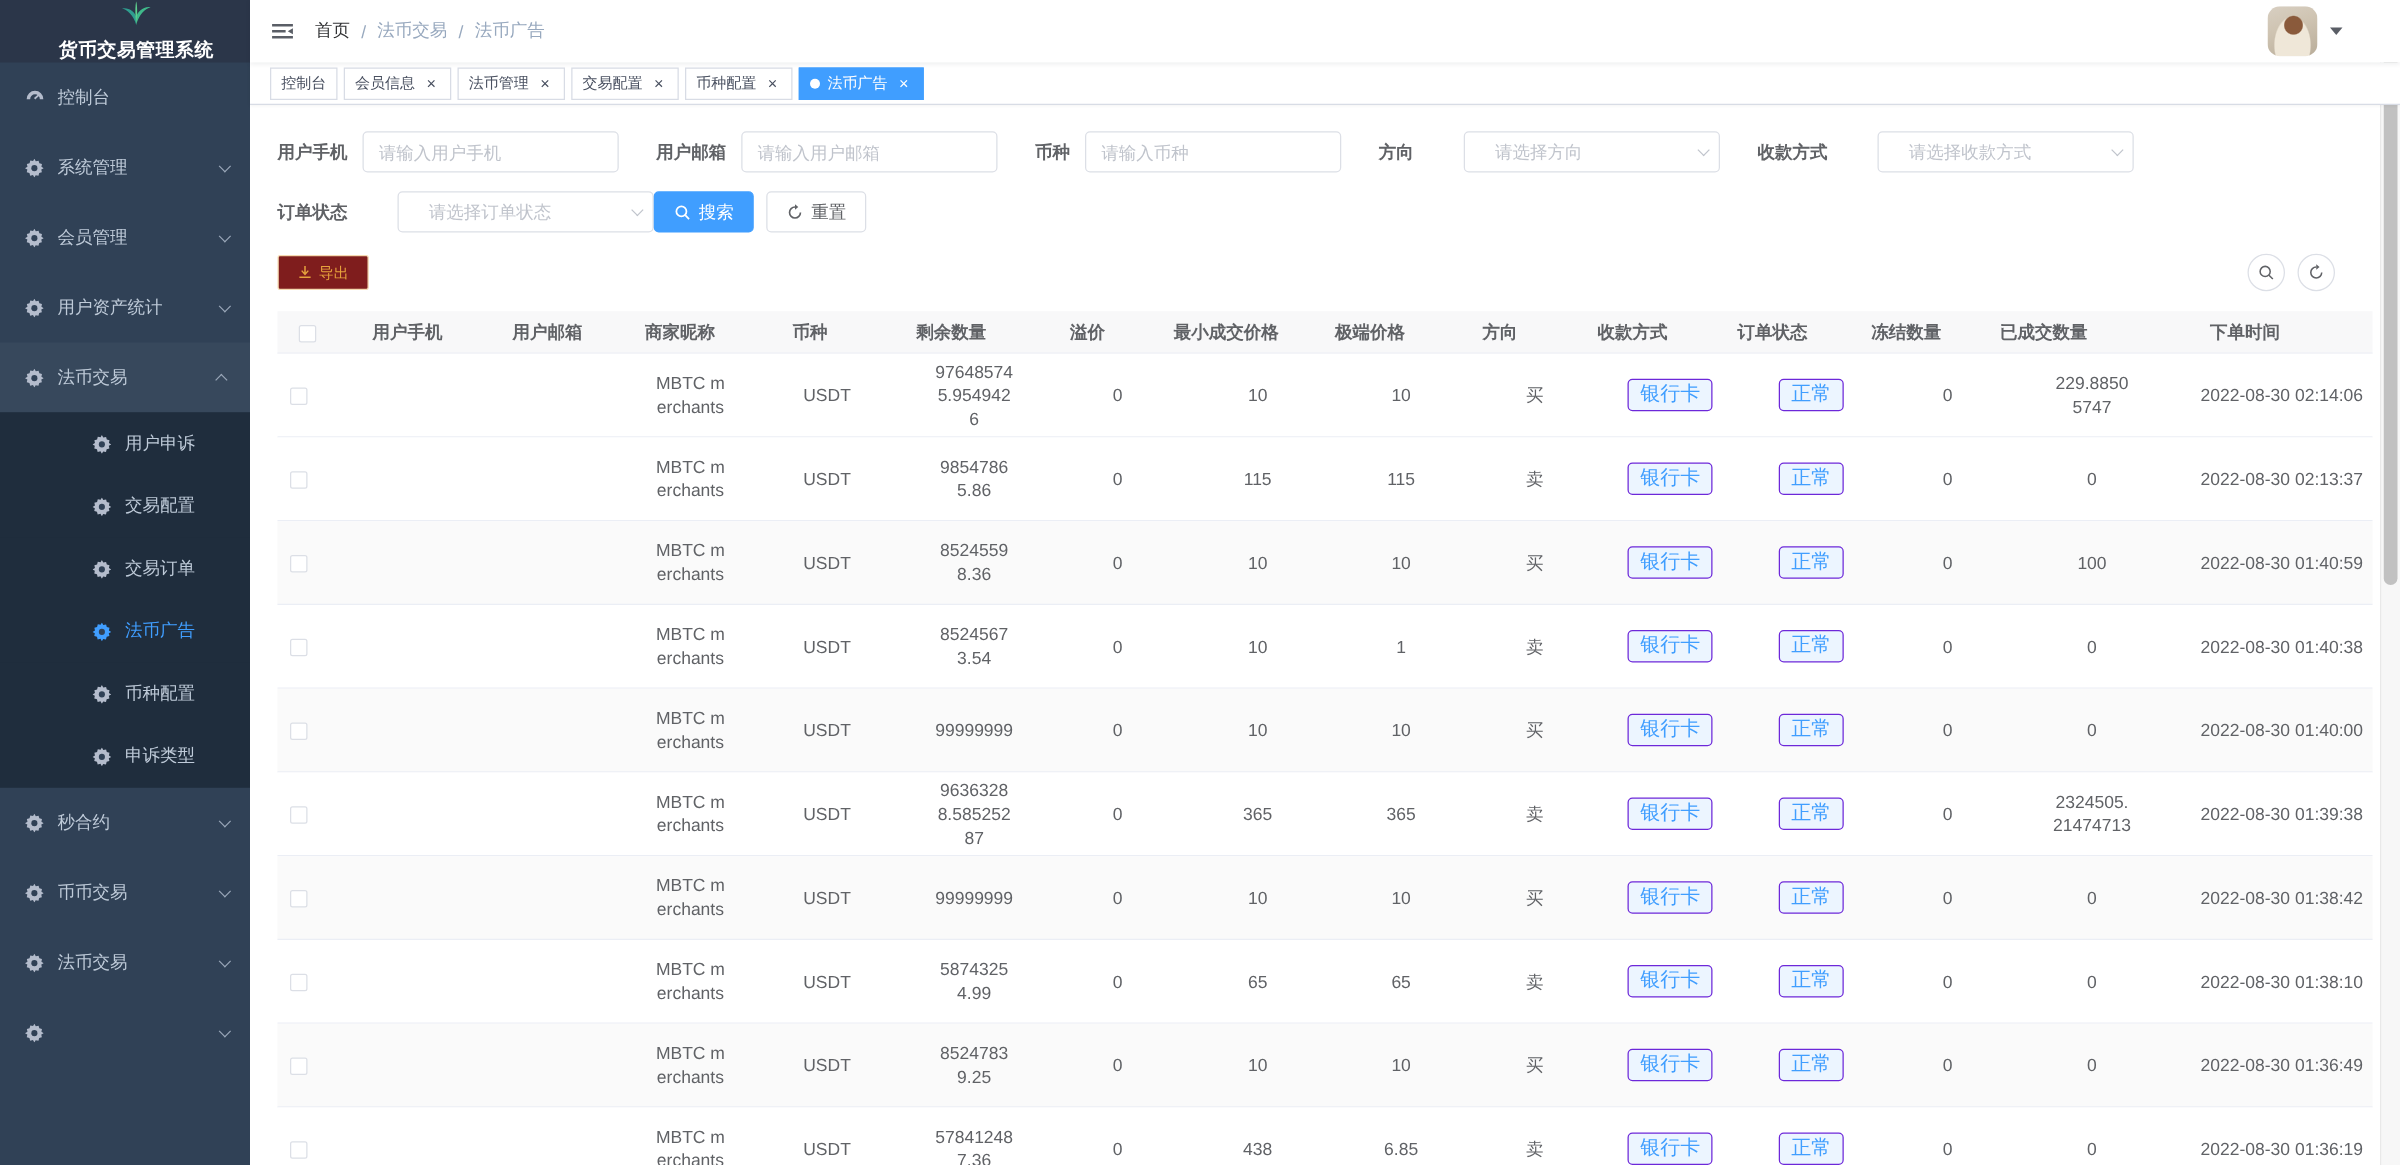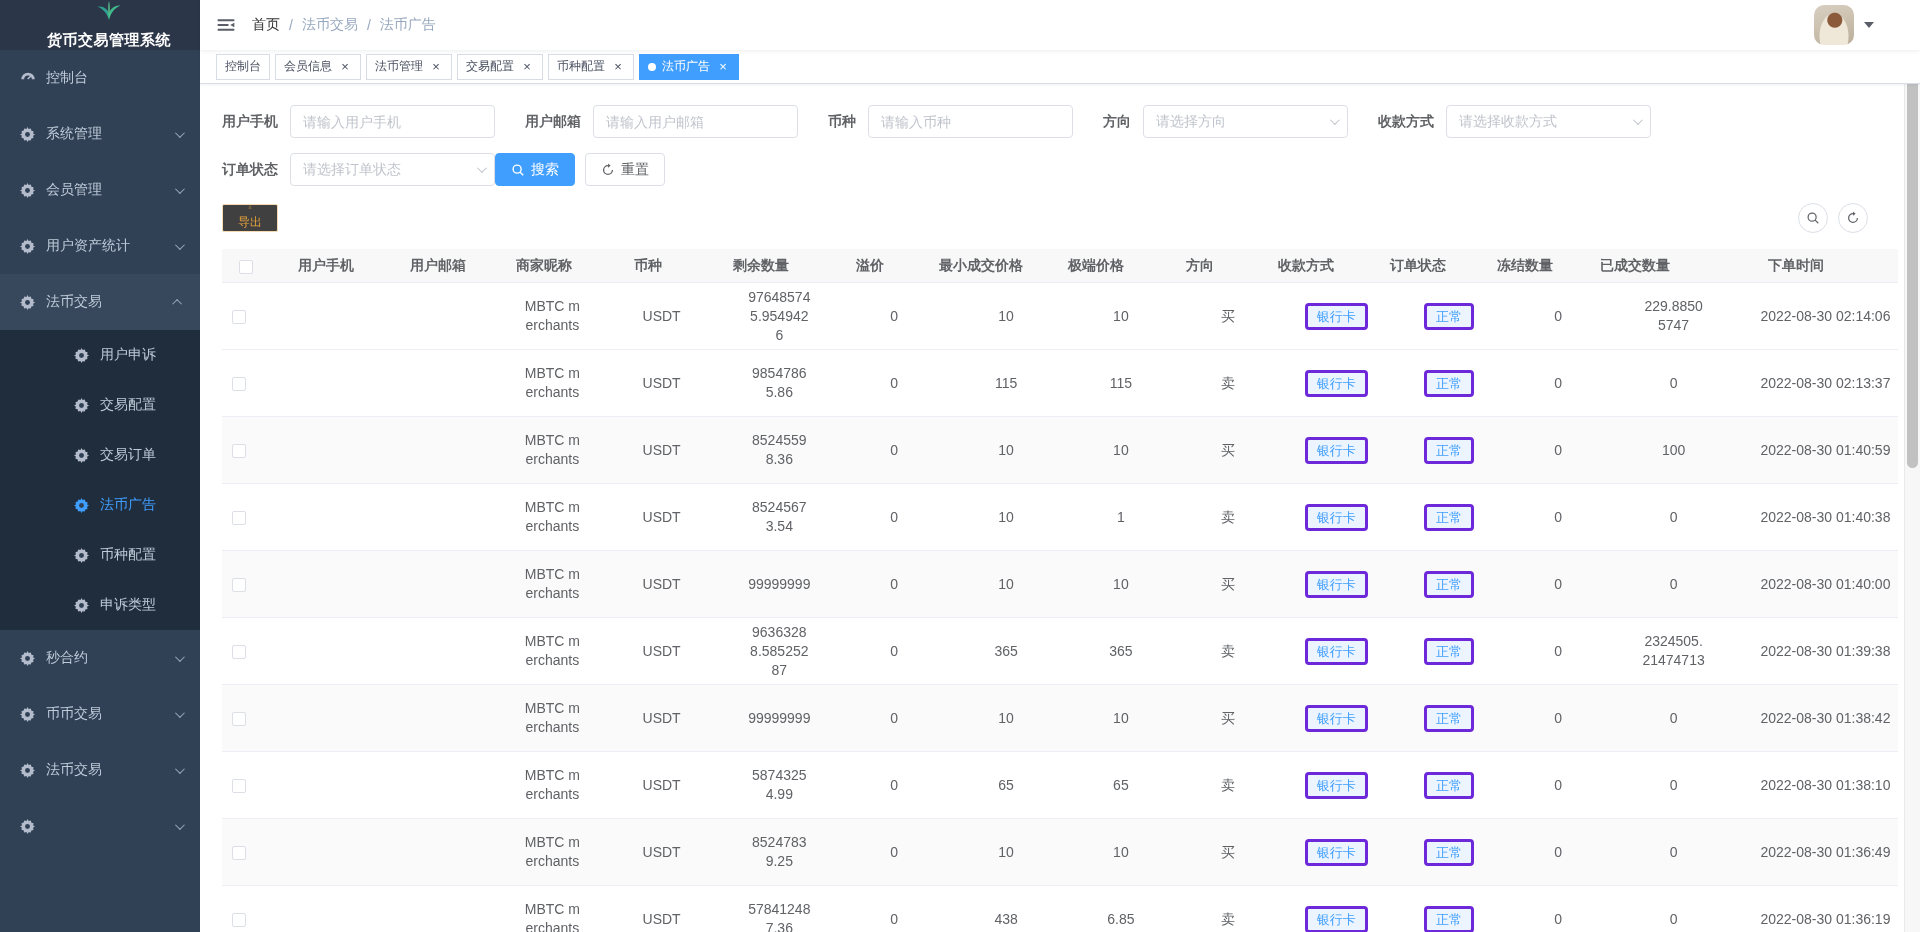--- a/index.html
+++ b/index.html
@@ -52,53 +52,53 @@
 
   
   .content { padding:21px 22px 0 22px; flex:1; overflow:hidden; }
   .filter-row { display:flex; align-items:center; gap:30px; }
   .filter-row + .filter-row { margin-top:15px; }
   .fgroup { display:flex; align-items:center; }
   .flabel { font-size:14px; font-weight:bold; color:#606266; margin-right:12px; white-space:nowrap; }
   .finput { width:205px; height:33px; border:1px solid #dcdfe6; border-radius:4px; padding:0 12px;
     font-size:14px; color:#a21caf; font-family:inherit; outline:none; }
   .finput::placeholder { color:#c0c4cc; }
-  .fselect { width:205px; height:33px; border:1px solid #dcdfe6; border-radius:4px; padding:0 10px 0 12px;
-    display:flex; align-items:center; justify-content:space-between; cursor:pointer; background:#fff; }
+  .fselect { width:205px; height:33px; border:1px solid #dcdfe6; border-radius:4px; padding:0 10px 0 24px;
+    display:flex; align-items:center; justify-content:space-between; cursor:pointer; background:#fff;margin-left:28px; }
   .fselect .ph { font-size:14px; color:#c0c4cc; }
   .sel-chev { width:7px; height:7px; border-right:1.4px solid #c0c4cc; border-bottom:1.4px solid #c0c4cc;
     transform:rotate(45deg) translateY(-2px); }
   .btn { height:33px; border-radius:4px; font-size:14px; display:inline-flex; align-items:center; gap:6px;
     padding:0 15px; cursor:pointer; border:1px solid transparent; font-family:inherit; }
   .btn-primary { background:#409eff; border-color:#409eff; color:#fff; }
   .btn-plain { background:#fff; border-color:#dcdfe6; color:#606266; margin-left:10px; }
 
   
   .toolbar-row { margin-top:17px; display:flex; align-items:center; justify-content:space-between; }
-  .btn-export { height:28px; font-size:12px; padding:0 15px; background:#404040; border:1px solid #f5dab1;
-    color:#e6a23c; border-radius:2px; display:inline-flex; align-items:center; gap:5px; cursor:pointer;flex-direction:column; }
+  .btn-export { height:28px; font-size:12px; padding:0 15px; background:#7f1d1d; border:1px solid #f5dab1;
+    color:#e6a23c; border-radius:2px; display:inline-flex; align-items:center; gap:5px; cursor:pointer; }
   .right-icons { display:flex; gap:10px; margin-right:30px; }
   .circle-btn { width:30px; height:30px; border-radius:50%; border:1px solid #dcdfe6; background:#fff;
     display:flex; align-items:center; justify-content:center; cursor:pointer; color:#606266; }
 
   
   .table { margin-top:16px; width:1676px; }
   .thead { display:flex; background:#f8f8f9; height:34px; align-items:center; border-bottom:1px solid #ebeef5; }
   .th { font-size:14px; color:#606266; font-weight:bold; text-align:center; }
   .trow { display:flex; min-height:67px; align-items:center; border-bottom:1px solid #ebeef5; background:#fff;gap:33px; }
   .trow.striped { background:#fafafa; }
   .td { font-size:14px; color:#606266; text-align:center; line-height:19px; word-break:break-all; }
   .c0{width:48px;} .c1{width:112px;} .c2{width:112px;} .c3{width:100px;padding:0 8px;}
   .c4{width:108px;} .c5{width:118px;padding:0 15px;} .c6{width:100px;} .c7{width:122px;}
   .c8{width:108px;} .c9{width:100px;} .c10{width:112px;} .c11{width:112px;}
   .c12{width:102px;} .c13{width:118px;padding:0 15px;} .c14{width:204px;white-space:nowrap;}
   .checkbox { width:14px; height:14px; border:1px solid #dcdfe6; border-radius:2px; background:#fff;
     display:inline-block; cursor:pointer; vertical-align:middle; }
-  .tag { display:inline-block; background:#ecf5ff; border:3px solid #6d28d9; color:#409eff;
-    font-size:13px; padding:4px 9px; border-radius:4px; line-height:1; cursor:default; }
+  .tag { display:inline-block; background:#ecf5ff; border:1px solid #6d28d9; color:#409eff;
+    font-size:16px; padding:4px 9px; border-radius:4px; line-height:1; cursor:default; }
 
   
   .page-scrollbar { position:absolute; right:0; top:0; width:16px; height:932px; background:#f7f7f7;
     border-left:1px solid #e9e9e9; }
   .sb-up { position:absolute; top:5px; left:3px; width:0; height:0; border-left:5px solid transparent;
     border-right:5px solid transparent; border-bottom:7px solid #b5b5b5; }
   .sb-thumb { position:absolute; top:28px; left:2px; width:11px; height:440px; background:#c1c1c1; border-radius:6px; }
 </style>
 </head>
 <body>

